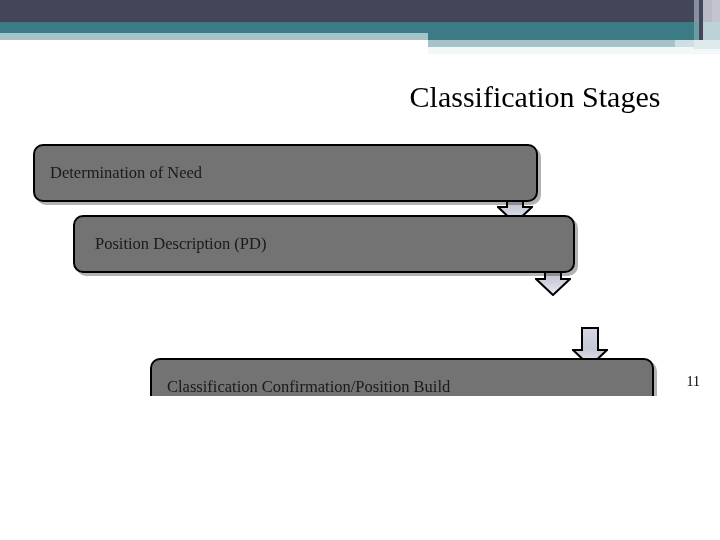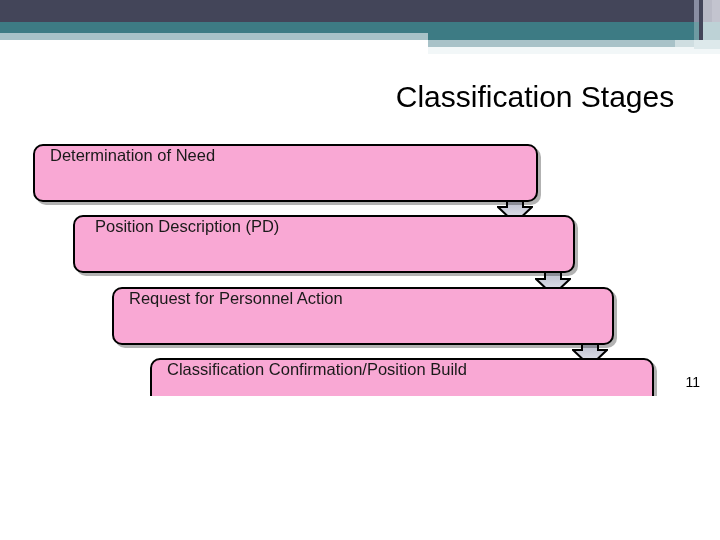--- a/index.html
+++ b/index.html
@@ -9,20 +9,21 @@
   }
   body {
     font-family: "Liberation Sans", sans-serif;
   }
   #slide {
     position: relative;
     width: 720px;
     height: 396px;
     background: #ffffff;
     overflow: hidden;
+    font-family: Liberation Serif, serif;
   }
 
   
   .band {
     position: absolute;
     pointer-events: none;
   }
   .band-dark {
     left: 0;
     top: 0;
@@ -99,26 +100,26 @@
     white-space: nowrap;
     line-height: 1.1;
   }
 
   
   .flow { position: absolute; left: 0; top: 0; width: 720px; height: 540px; }
 
   .stage {
     position: absolute;
     box-sizing: border-box;
-    background: #f9a8d4;
+    background: #737373;
     border: 2px solid #000000;
     border-radius: 10px;
     box-shadow: 3px 3px 0 rgba(0,0,0,0.30);
     display: flex;
-    align-items: flex-start;
+    align-items: center;
     padding-left: 15px;
   }
   .stage-label {
     font-size: 16.5px;
     color: #1a1a1a;
     white-space: nowrap;
   }
 
   .arrow {
     position: absolute;
@@ -198,23 +199,20 @@
             </linearGradient>
           </defs>
           <polygon points="10,1 26,1 26,23 35,23 18,39 1,23 10,23" fill="url(#ag3)" stroke="#000000" stroke-width="2" stroke-linejoin="miter"></polygon>
         </svg></div>
       <div class="stage" style="left: 33px; top: 144px; width: 505px; height: 58px;">
         <span class="stage-label">Determination of Need</span>
       </div>
       <div class="stage" style="left: 73px; top: 215px; width: 502px; height: 58px; padding-left: 20px;">
         <span class="stage-label">Position Description (PD)</span>
       </div>
-      <div class="stage" style="left: 112px; top: 287px; width: 502px; height: 58px;">
-        <span class="stage-label">Request for Personnel Action</span>
-      </div>
       <div class="stage" style="left: 150px; top: 358px; width: 504px; height: 58px;">
         <span class="stage-label">Classification Confirmation/Position Build</span>
       </div>
     </div>
 
   <div class="page-number">11</div>
 
 </div>
 
 </body></html>

